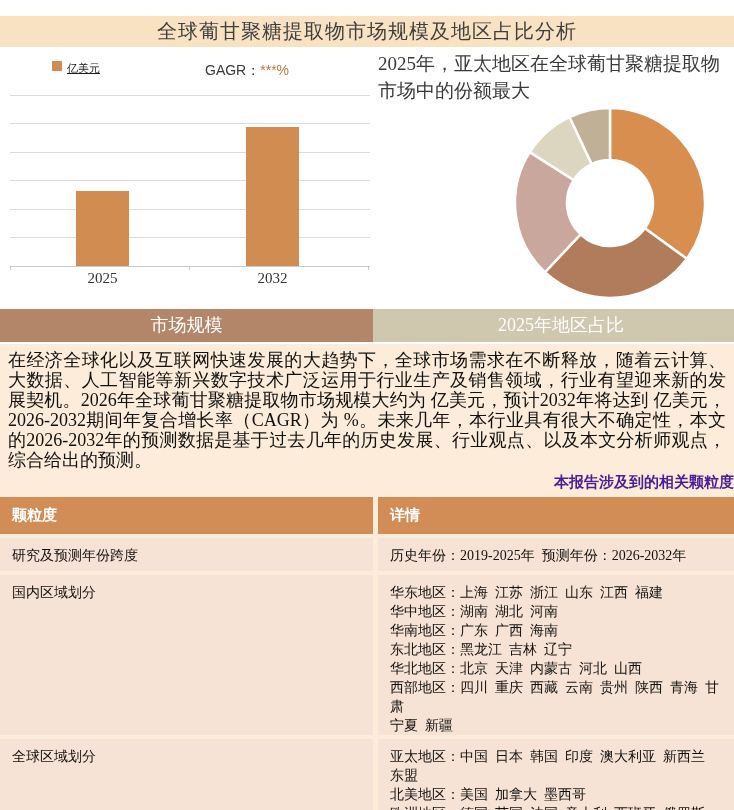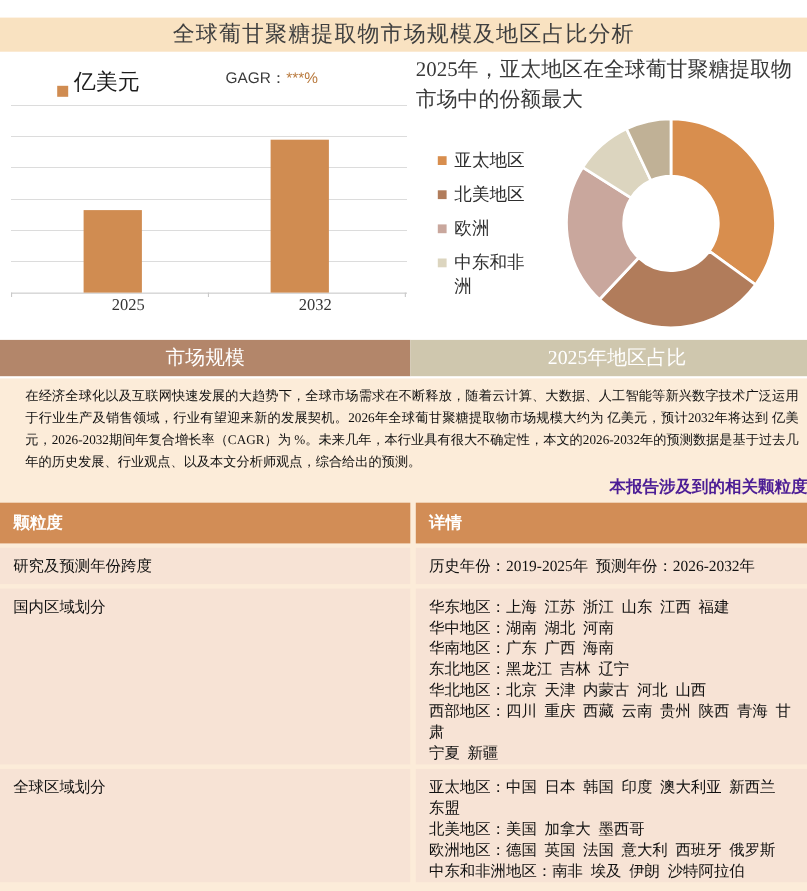--- a/index.html
+++ b/index.html
@@ -4,50 +4,50 @@
 <style>
   html,body{margin:0;padding:0;background:#ffffff;}
   #page{position:relative;width:734px;height:810px;background:#ffffff;overflow:hidden;
         font-family:"Liberation Serif","DejaVu Serif",serif;color:#222;}
 
   
   .band{position:absolute;top:16px;left:0;width:734px;height:31px;background:var(--band_bg);
         text-align:center;line-height:31px;font-size:20px;letter-spacing:1px;color:var(--title_text);}
 
   
-  .legend-row{position:absolute;top:61px;left:52px;display:flex;align-items:flex-end;font-size:20px;color:#1c1c1c;}
+  .legend-row{position:absolute;top:61px;left:52px;display:flex;align-items:flex-start;font-size:11px;color:#1c1c1c;text-decoration:underline;}
   .swatch{width:10px;height:10px;margin-right:5px;display:inline-block;}
   .cagr{position:absolute;top:62px;left:205px;font-family:Liberation Sans, sans-serif;
         font-size:14px;color:#3a3a3a;}
   .cagr-val{color:var(--cagr_value_color);}
   .plot{position:absolute;left:10px;top:95px;width:360px;height:171px;
         border-bottom:1px solid #c9c9c9;
         background:repeating-linear-gradient(to top,transparent 0,transparent 27.5px,#dcdcdc 27.5px,#dcdcdc 28.5px);}
   #bars{position:absolute;left:0;top:0;width:100%;height:100%;}
   .bar{position:absolute;bottom:0;}
   .tick{position:absolute;top:100%;width:1px;height:4px;background:#c9c9c9;}
-  #x-labels{position:absolute;left:24px;top:270px;width:360px;height:20px;}
+  #x-labels{position:absolute;left:10px;top:270px;width:360px;height:20px;}
   .x-label{position:absolute;transform:translateX(-50%);font-size:15px;color:#333;}
 
   
   .headline{position:absolute;left:378px;top:50px;width:352px;font-size:19px;line-height:27px;color:#3a3a3a;}
   #donut-svg{position:absolute;left:513px;top:106px;}
   .pie-legend{position:absolute;left:398px;top:136px;width:112px;}
   .pitem{display:flex;align-items:flex-start;margin-bottom:10px;font-size:16px;line-height:21px;color:#2e2e2e;}
   .pie-swatch{flex:0 0 8px;width:8px;height:8px;margin:6px 7px 0 0;}
   .pitem .plabel{max-width:72px;}
 
   
   .tab{position:absolute;top:309px;height:33px;line-height:33px;text-align:center;color:#fff;font-size:18px;}
   .tab-left{left:0;width:373px;background:var(--tab_market_bg);}
   .tab-right{left:373px;width:376px;background:var(--tab_region_bg);}
 
   
   .content{position:absolute;top:344px;left:0;width:734px;height:466px;background:var(--content_bg);color:#111;}
-  .para{padding:6px 8px 0 23px;font-size:12px;line-height:20px;text-align:justify;}
+  .para{padding:6px 8px 0 8px;font-size:18px;line-height:20px;text-align:justify;}
   .gran-heading{text-align:right;font-family:"Liberation Sans","DejaVu Sans",sans-serif;
                 font-weight:bold;font-size:15px;margin-top:3px;color:#4c1d95;}
   .gtable{margin-top:5px;}
   .trow{display:flex;margin-bottom:4px;}
   .cell{box-sizing:border-box;}
   .cell-l{width:373px;margin-right:5px;padding:8px 10px 0 12px;}
   .cell-r{flex:1;padding:8px 10px 0 12px;white-space:pre-wrap;}
   .thead .cell{background:var(--table_header_bg);color:#fff;height:37px;padding-top:9px;
                font-family:"Liberation Sans","DejaVu Sans",sans-serif;font-weight:bold;font-size:15px;white-space:normal;padding-left:12px;}
   .tbody .cell{background:var(--table_row_bg);font-size:14px;line-height:19px;}
@@ -76,38 +76,20 @@
     <div class="tick" style="left:0;"></div>
     <div class="tick" style="left:179px;"></div>
     <div class="tick" style="left:358px;"></div>
   </div>
   <div id="x-labels">
       <span class="x-label" style="left: 92.5px;">2025</span>
       <span class="x-label" style="left: 262.5px;">2032</span>
     </div>
 
   <div class="headline">2025年，亚太地区在全球葡甘聚糖提取物市场中的份额最大</div>
-  <div class="pie-legend">
-    <div class="pitem">
-      <span class="pie-swatch" style="background: rgb(216, 142, 78);"></span>
-      <span class="plabel">亚太地区</span>
-    </div>
-    <div class="pitem">
-      <span class="pie-swatch" style="background: rgb(177, 124, 91);"></span>
-      <span class="plabel">北美地区</span>
-    </div>
-    <div class="pitem">
-      <span class="pie-swatch" style="background: rgb(201, 167, 157);"></span>
-      <span class="plabel">欧洲</span>
-    </div>
-    <div class="pitem">
-      <span class="pie-swatch" style="background: rgb(220, 213, 191);"></span>
-      <span class="plabel">中东和非洲</span>
-    </div>
-  </div>
   <svg id="donut-svg" width="194" height="194">
       <path d="M 97 2 A 95 95 0 0 1 173.85661446562 152.83959896778492 L 131.78773075812273 122.27476584857634 A 43 43 0 0 0 97 54 Z" fill="#d88e4e" stroke="#ffffff" stroke-width="2.5"></path>
       <path d="M 173.85661446562 152.83959896778492 A 95 95 0 0 1 31.968024936774597 166.25201960503412 L 67.5644744450664 128.3456509791207 A 43 43 0 0 0 131.78773075812273 122.27476584857634 Z" fill="#b17c5b" stroke="#ffffff" stroke-width="2.5"></path>
       <path d="M 31.968024936774597 166.25201960503412 A 95 95 0 0 1 16.78884707730853 46.09645447699538 L 60.69389920341333 73.95944781590318 A 43 43 0 0 0 67.5644744450664 128.3456509791207 Z" fill="#c9a79d" stroke="#ffffff" stroke-width="2.5"></path>
       <path d="M 16.78884707730853 46.09645447699538 A 95 95 0 0 1 56.55096730131799 11.041430015728196 L 78.69149046270182 58.09243674396118 A 43 43 0 0 0 60.69389920341333 73.95944781590318 Z" fill="#dcd5bf" stroke="#ffffff" stroke-width="2.5"></path>
       <path d="M 56.55096730131799 11.041430015728196 A 95 95 0 0 1 96.99999999999989 2 L 96.99999999999996 54 A 43 43 0 0 0 78.69149046270182 58.09243674396118 Z" fill="#c0b196" stroke="#ffffff" stroke-width="2.5"></path>
     </svg>
 
   <div class="tab tab-left">市场规模</div>
   <div class="tab tab-right">2025年地区占比</div>

